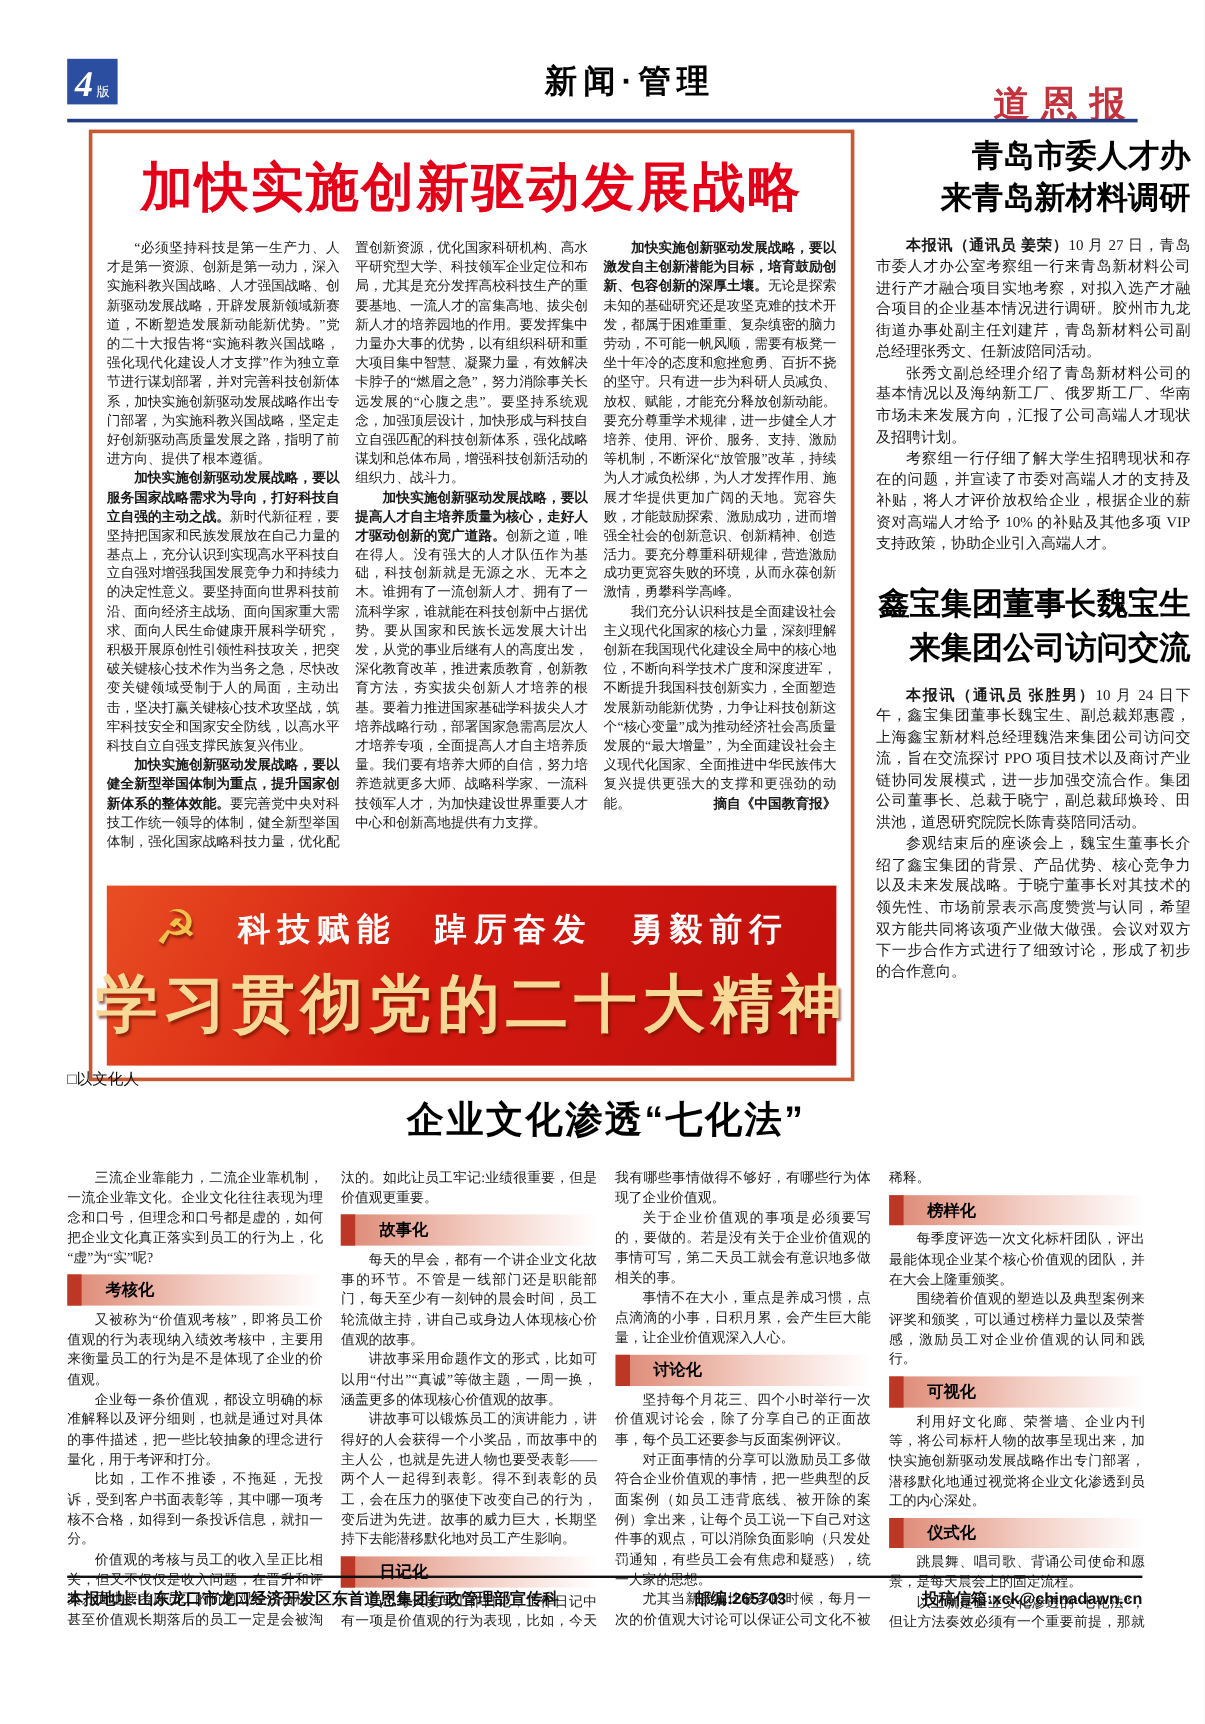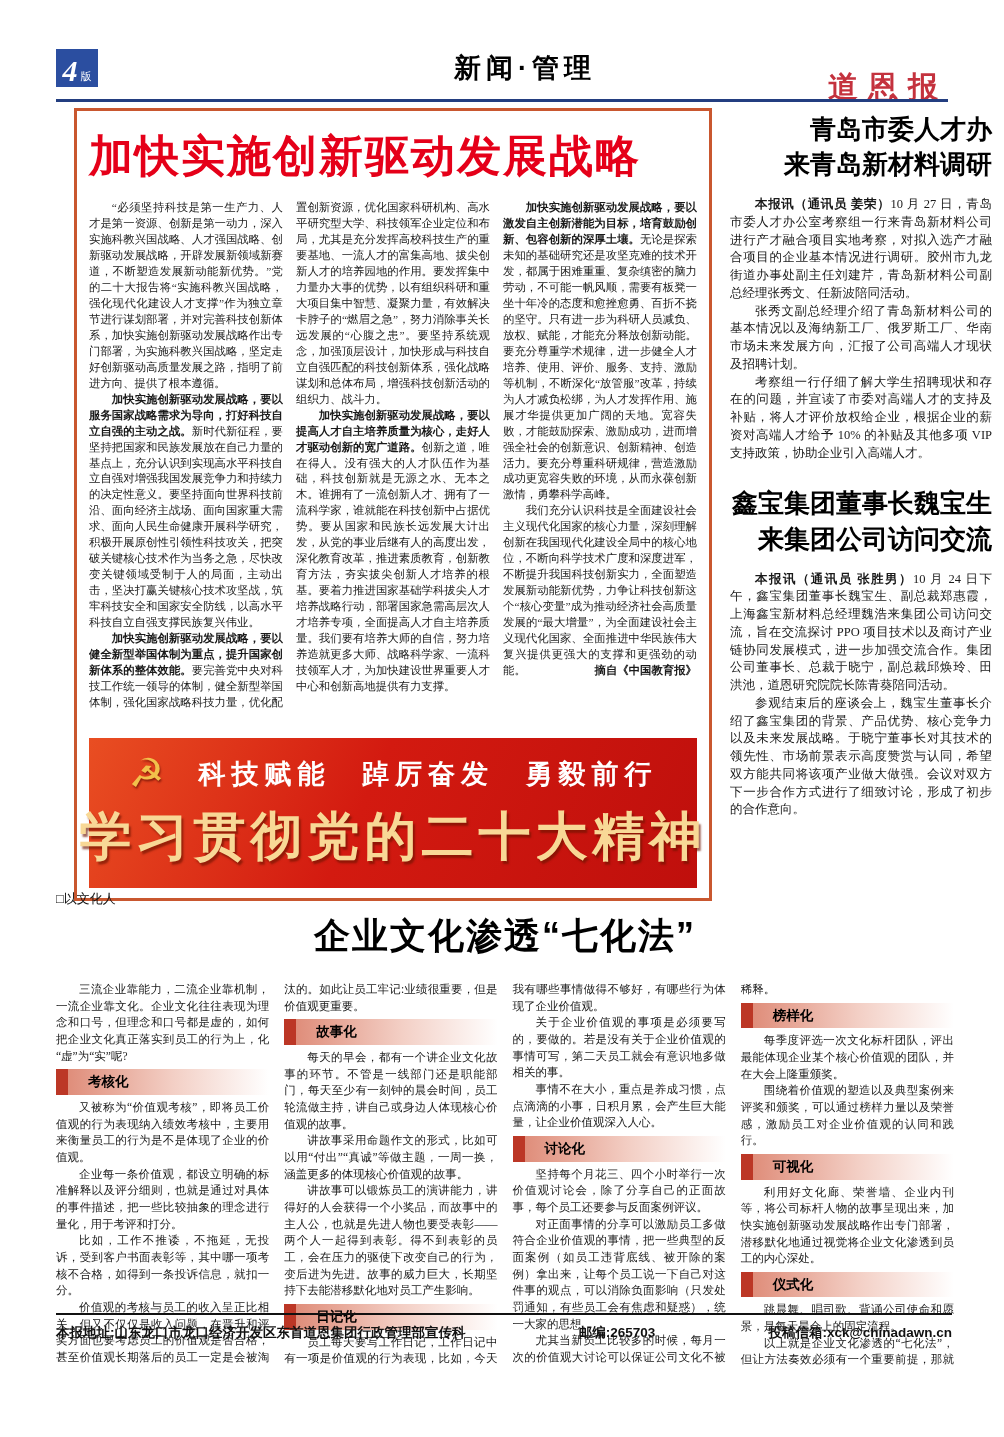--- a/index.html
+++ b/index.html
@@ -15,21 +15,21 @@
   .edition-num { font-family:"Liberation Serif", serif; font-style:italic; font-weight:bold; font-size:30px; line-height:.9; }
   .edition-lab { font-size:11px; margin-left:3px; font-family:"Liberation Sans", sans-serif; }
   .date-block { margin-left:14px; font-family:"Liberation Sans", sans-serif; font-size:12.5px; line-height:1.55; color:#111; }
   .section-title { position:absolute; left:50%; transform:translateX(-50%); font-family:"Liberation Sans", sans-serif; font-weight:900; font-size:27px; letter-spacing:5px; color:#000; }
   .masthead { margin-left:auto; margin-right:46px; color:#c4323e; font-size:30px; font-weight:bold; letter-spacing:10px; font-family:"Liberation Serif", serif;margin-top:39px; }
   .header-rule { position:absolute; top:99px; left:56px; right:56px; height:3px; background:#233e80; }
 
   
   .main-row { position:absolute; top:108px; left:74px; right:6px; display:flex; gap:10px; }
   .main-box { width:638px; border:3px solid #c9572f; padding:6px 12px 10px; background:#fff; }
-  .main-headline { color:#e50019; text-align:left; font-family:"Liberation Sans", sans-serif; font-weight:900; font-size:44px; letter-spacing:2px; margin:10px 0 14px; white-space:nowrap; }
+  .main-headline { color:#e50019; text-align:center; font-family:"Liberation Sans", sans-serif; font-weight:900; font-size:44px; letter-spacing:2px; margin:10px 0 14px; white-space:nowrap; }
   .main-text { column-count:3; column-gap:13px; height:528px; overflow:hidden; text-align:justify; font-size:11.4px; line-height:1.4; }
   .main-text p { text-indent:2em; }
   .lead { font-weight:bold; }
   .attr { float:right; font-weight:bold; font-family:"Liberation Sans", sans-serif; }
 
   
   .banner { margin-top:10px; height:150px; background:linear-gradient(115deg,#e94e22 0%,#d31a10 45%,#bf0f0c 100%); display:flex; flex-direction:column; align-items:center; justify-content:center; }
   .banner-top { display:flex; align-items:center; gap:34px; }
   .emblem { color:#f2c14b; font-size:40px; line-height:1; text-shadow:1px 2px 2px rgba(90,10,0,.6); }
   .banner-slogan { color:#ffffff; font-family:"Liberation Sans", sans-serif; font-weight:bold; font-size:27px; letter-spacing:6px; word-spacing:18px; }
@@ -38,21 +38,21 @@
   
   .sidebar { flex:1; padding:4px 6px 0 8px; }
   .sb-headline { text-align:right; font-family:"Liberation Sans", sans-serif; font-weight:900; font-size:26px; line-height:1.35; color:#000; margin-bottom:14px; }
   .sb-art2 .sb-headline { margin-top:24px; }
   .sb-body { font-size:12.5px; line-height:1.42; text-align:justify; }
   .sb-body p { text-indent:2em; }
 
   
   .bottom { position:absolute; top:890px; left:56px; right:50px; }
   .kicker { font-family:"Liberation Sans", sans-serif; font-size:13px; color:#111; }
-  .bottom-headline { text-align:center; font-family:"Liberation Sans", sans-serif; font-weight:900; font-size:36px; letter-spacing:2px; color:#000; margin:4px 0 20px; }
+  .bottom-headline { text-align:center; font-family:"Liberation Sans", sans-serif; font-weight:900; font-size:31px; letter-spacing:2px; color:#000; margin:4px 0 20px; }
   .bottom-flow { column-count:4; column-gap:15px; height:388px; overflow:hidden; text-align:justify; font-size:11.5px; line-height:1.45; }
   .bottom-flow p { text-indent:2em; }
   .sec-h { position:relative; margin:5px 0 4px; padding:3px 4px 3px 32px; font-family:"Liberation Sans", sans-serif; font-weight:bold; font-size:13.5px; color:#000; background:linear-gradient(90deg,#dd8672 0%,#f3cfc5 55%,#ffffff 100%); break-inside:avoid; }
   .sec-h::before { content:""; position:absolute; left:0; top:0; bottom:0; width:12px; background:#bc3726; }
 
   
   .footer { position:absolute; top:1313px; left:56px; right:52px; border-top:2px solid #111; padding-top:9px; display:flex; justify-content:space-between; font-family:"Liberation Sans", sans-serif; font-size:13.5px; font-weight:600; color:#111; }
 </style>
 </head>
 <body>

